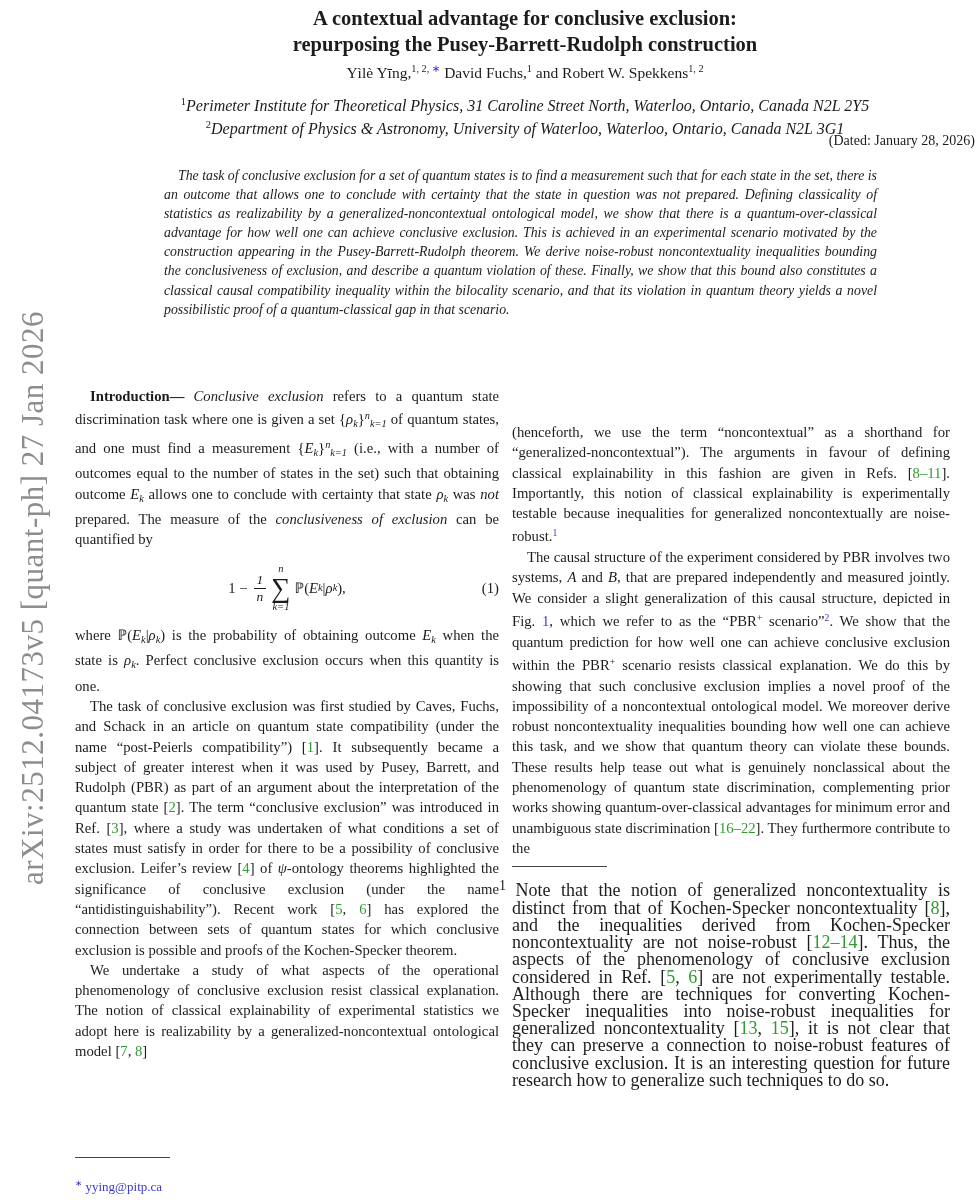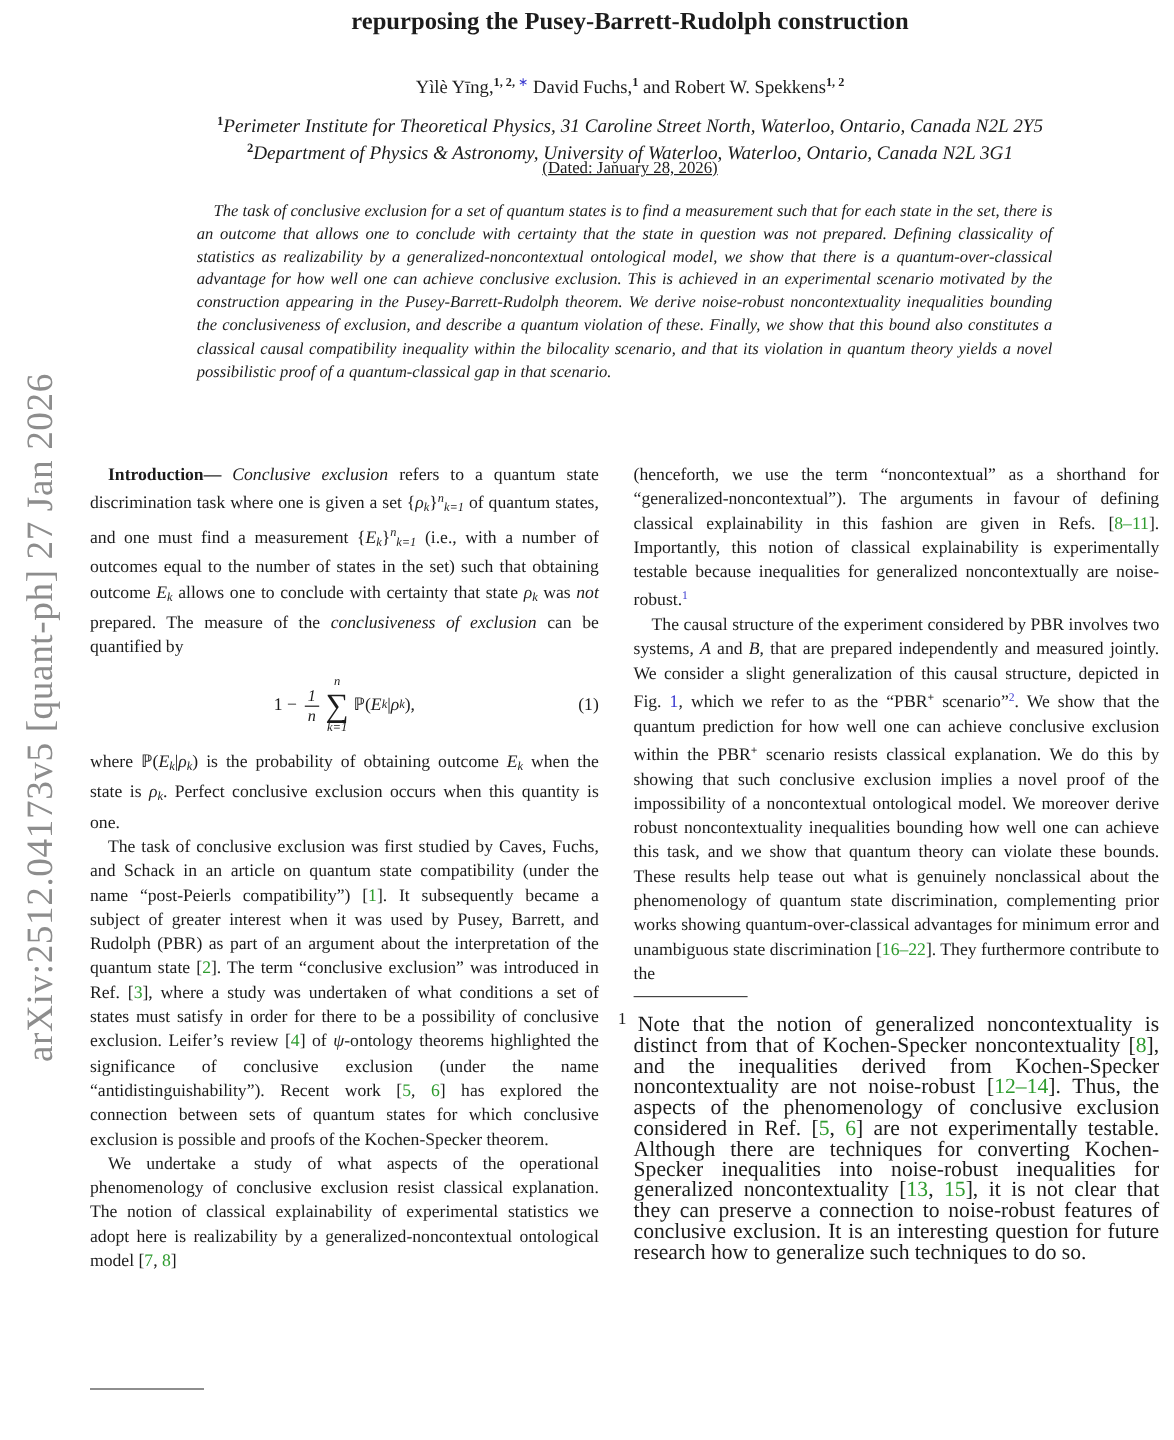--- a/index.html
+++ b/index.html
@@ -36,36 +36,36 @@
   .authors{
     position:absolute;left:75px;width:900px;top:63px;
     text-align:center;font-size:15.5px;
   }
   .affils{
     position:absolute;left:75px;width:900px;top:92px;
     text-align:center;font-size:16px;line-height:19.5px;
   }
   .dateline{
     position:absolute;left:75px;width:900px;top:133px;
-    text-align:center;font-size:14px;text-decoration:underline;
+    text-align:right;font-size:14px;
   }
   
   .abstract{
     position:absolute;left:164px;width:713px;top:166px;
     font-size:13.8px;line-height:19.1px;text-align:justify;
     text-indent:14px;
     font-style:italic;
   }
   
   .col{
     position:absolute;top:386px;
     font-size:14.7px;line-height:20.3px;text-align:justify;
   }
   .col-left{left:75px;width:424px;}
-  .col-right{left:528px;width:438px;}
+  .col-right{left:512px;width:438px;margin-top:36px;}
   .col p{margin:0;padding:0;}
   .indent{text-indent:15px;}
   
   .equation{
     position:relative;
     display:flex;align-items:center;justify-content:center;
     margin:14px 0 12px 0;
     text-indent:0;
   }
   .eq-math{display:inline-flex;align-items:center;font-style:italic;}
@@ -88,35 +88,36 @@
   .left-footer{position:absolute;left:75px;top:1149px;width:424px;font-size:13px;}
   .left-footer .email-line{margin-top:20px;}
   .footnotes{margin-top:10px;font-size:18px;line-height:17.2px;}
   .footnote{margin:0;padding-left:13px;text-indent:-13px;text-align:justify;}
   
   .s-b{font-weight:700;}
   .s-i{font-style:italic;}
   .s-m{font-style:italic;}
   .s-msub{font-style:italic;font-size:0.7em;vertical-align:-0.3em;}
   .s-msup{font-style:italic;font-size:0.7em;vertical-align:0.5em;}
-  .s-sup{font-size:0.66em;vertical-align:0.55em;font-weight:bold;}
+  .s-sup{font-size:0.66em;vertical-align:0.55em;}
   .s-supb{font-size:0.66em;vertical-align:0.55em;color:var(--link);}
   .s-g{color:var(--cite);}
   .s-lb{color:var(--link);}
   .s-fnm{font-size:0.66em;vertical-align:0.55em;color:var(--link);}
   .s-fnmark{font-size:0.78em;vertical-align:0.45em;}
 </style>
 </head>
 <body>
 
 <div class="page">
 
   <div class="arxiv-stamp">arXiv:2512.04173v5  [quant-ph]  27 Jan 2026</div>
 
   <div class="title">
+    <div>A contextual advantage for conclusive exclusion:</div>
     <div>repurposing the Pusey-Barrett-Rudolph construction</div>
   </div>
 
   <div class="authors"><span>Yìlè Yīng,</span><span class="s-sup">1, 2, </span><span class="s-supb">∗</span><span> David Fuchs,</span><span class="s-sup">1</span><span> and Robert W. Spekkens</span><span class="s-sup">1, 2</span></div>
 
   <div class="affils">
     <div><span class="s-sup">1</span><span class="s-i">Perimeter Institute for Theoretical Physics, 31 Caroline Street North, Waterloo, Ontario, Canada N2L 2Y5</span></div>
     <div><span class="s-sup">2</span><span class="s-i">Department of Physics &amp; Astronomy, University of Waterloo, Waterloo, Ontario, Canada N2L 3G1</span></div>
   </div>
 
@@ -150,20 +151,21 @@
       <span class="eq-tag">(1)</span>
     </div>
 
     <p><span>where ℙ(</span><span class="s-m">E</span><span class="s-msub">k</span><span>|</span><span class="s-m">ρ</span><span class="s-msub">k</span><span>) is the probability of obtaining outcome </span><span class="s-m">E</span><span class="s-msub">k</span><span> when the state is </span><span class="s-m">ρ</span><span class="s-msub">k</span><span>.  Perfect conclusive exclusion occurs when this quantity is one.</span></p>
     <p class="indent"><span>The task of conclusive exclusion was first studied by Caves, Fuchs, and Schack in an article on quantum state compatibility (under the name “post-Peierls compatibility”) [</span><span class="s-g">1</span><span>]. It subsequently became a subject of greater interest when it was used by Pusey, Barrett, and Rudolph (PBR) as part of an argument about the interpretation of the quantum state [</span><span class="s-g">2</span><span>]. The term “conclusive exclusion” was introduced in Ref. [</span><span class="s-g">3</span><span>], where a study was undertaken of what conditions a set of states must satisfy in order for there to be a possibility of conclusive exclusion. Leifer’s review [</span><span class="s-g">4</span><span>] of </span><span class="s-m">ψ</span><span>-ontology theorems highlighted the significance of conclusive exclusion (under the name “antidistinguishability”). Recent work [</span><span class="s-g">5</span><span>, </span><span class="s-g">6</span><span>] has explored the connection between sets of quantum states for which conclusive exclusion is possible and proofs of the Kochen-Specker theorem.</span></p>
     <p class="indent"><span>We undertake a study of what aspects of the operational phenomenology of conclusive exclusion resist classical explanation.  The notion of classical explainability of experimental statistics we adopt here is realizability by a generalized-noncontextual ontological model [</span><span class="s-g">7</span><span>, </span><span class="s-g">8</span><span>]</span></p>
   </div>
 
   <div class="left-footer">
     <hr class="fn-rule">
+    <div class="email-line"><span class="s-supb">∗</span><span> </span><span class="s-lb">yying@pitp.ca</span></div>
   </div>
 
   <div class="col col-right">
     <p><span>(henceforth, we use the term “noncontextual” as a shorthand for “generalized-noncontextual”).  The arguments in favour of defining classical explainability in this fashion are given in Refs. [</span><span class="s-g">8–11</span><span>]. Importantly, this notion of classical explainability is experimentally testable because inequalities for generalized noncontextually are noise-robust.</span><span class="s-fnm">1</span></p>
     <p class="indent"><span>The causal structure of the experiment considered by PBR involves two systems, </span><span class="s-m">A</span><span> and </span><span class="s-m">B</span><span>, that are prepared independently and measured jointly.  We consider a slight generalization of this causal structure, depicted in Fig. </span><span class="s-lb">1</span><span>, which we refer to as the “PBR</span><span class="s-sup">+</span><span> scenario”</span><span class="s-fnm">2</span><span>.  We show that the quantum prediction for how well one can achieve conclusive exclusion within the PBR</span><span class="s-sup">+</span><span> scenario resists classical explanation.  We do this by showing that such conclusive exclusion implies a novel proof of the impossibility of a noncontextual ontological model.  We moreover derive robust noncontextuality inequalities bounding how well one can achieve this task, and we show that quantum theory can violate these bounds.  These results help tease out what is genuinely nonclassical about the phenomenology of quantum state discrimination, complementing prior works showing quantum-over-classical advantages for minimum error and unambiguous state discrimination [</span><span class="s-g">16–22</span><span>]. They furthermore contribute to the</span></p>
     <hr class="fn-rule">
     <div class="footnotes">
       <p class="footnote"><span class="s-fnmark">1 </span><span>Note that the notion of generalized noncontextuality is distinct from that of Kochen-Specker noncontextuality [</span><span class="s-g">8</span><span>], and the inequalities derived from Kochen-Specker noncontextuality are not noise-robust [</span><span class="s-g">12–14</span><span>]. Thus, the aspects of the phenomenology of conclusive exclusion considered in Ref. [</span><span class="s-g">5</span><span>, </span><span class="s-g">6</span><span>] are not experimentally testable.  Although there are techniques for converting Kochen-Specker inequalities into noise-robust inequalities for generalized noncontextuality [</span><span class="s-g">13</span><span>, </span><span class="s-g">15</span><span>], it is not clear that they can preserve a connection to noise-robust features of conclusive exclusion.  It is an interesting question for future research how to generalize such techniques to do so.</span></p>
     </div>
   </div>

